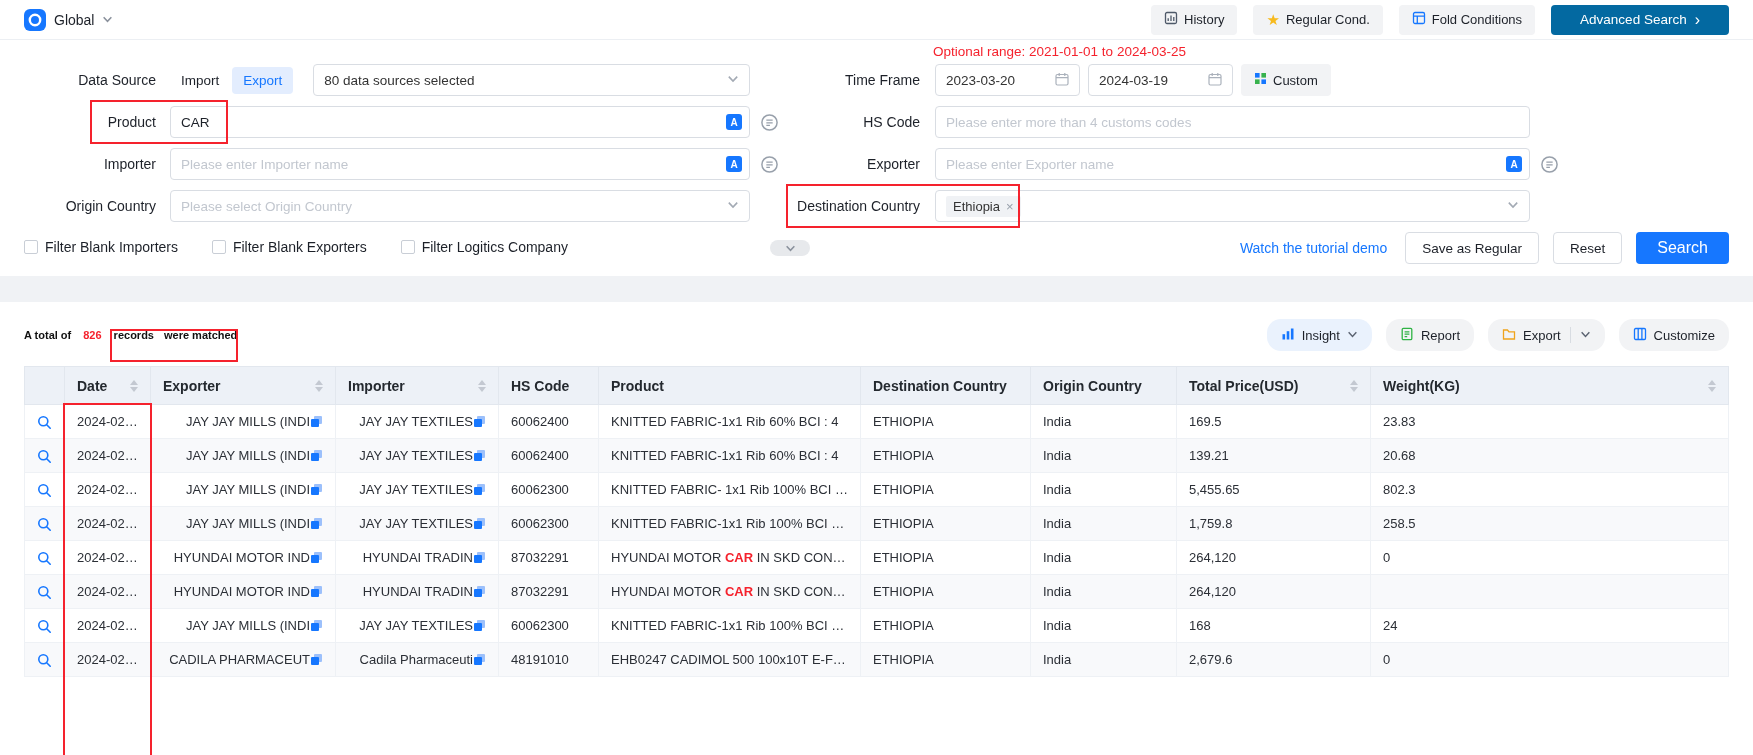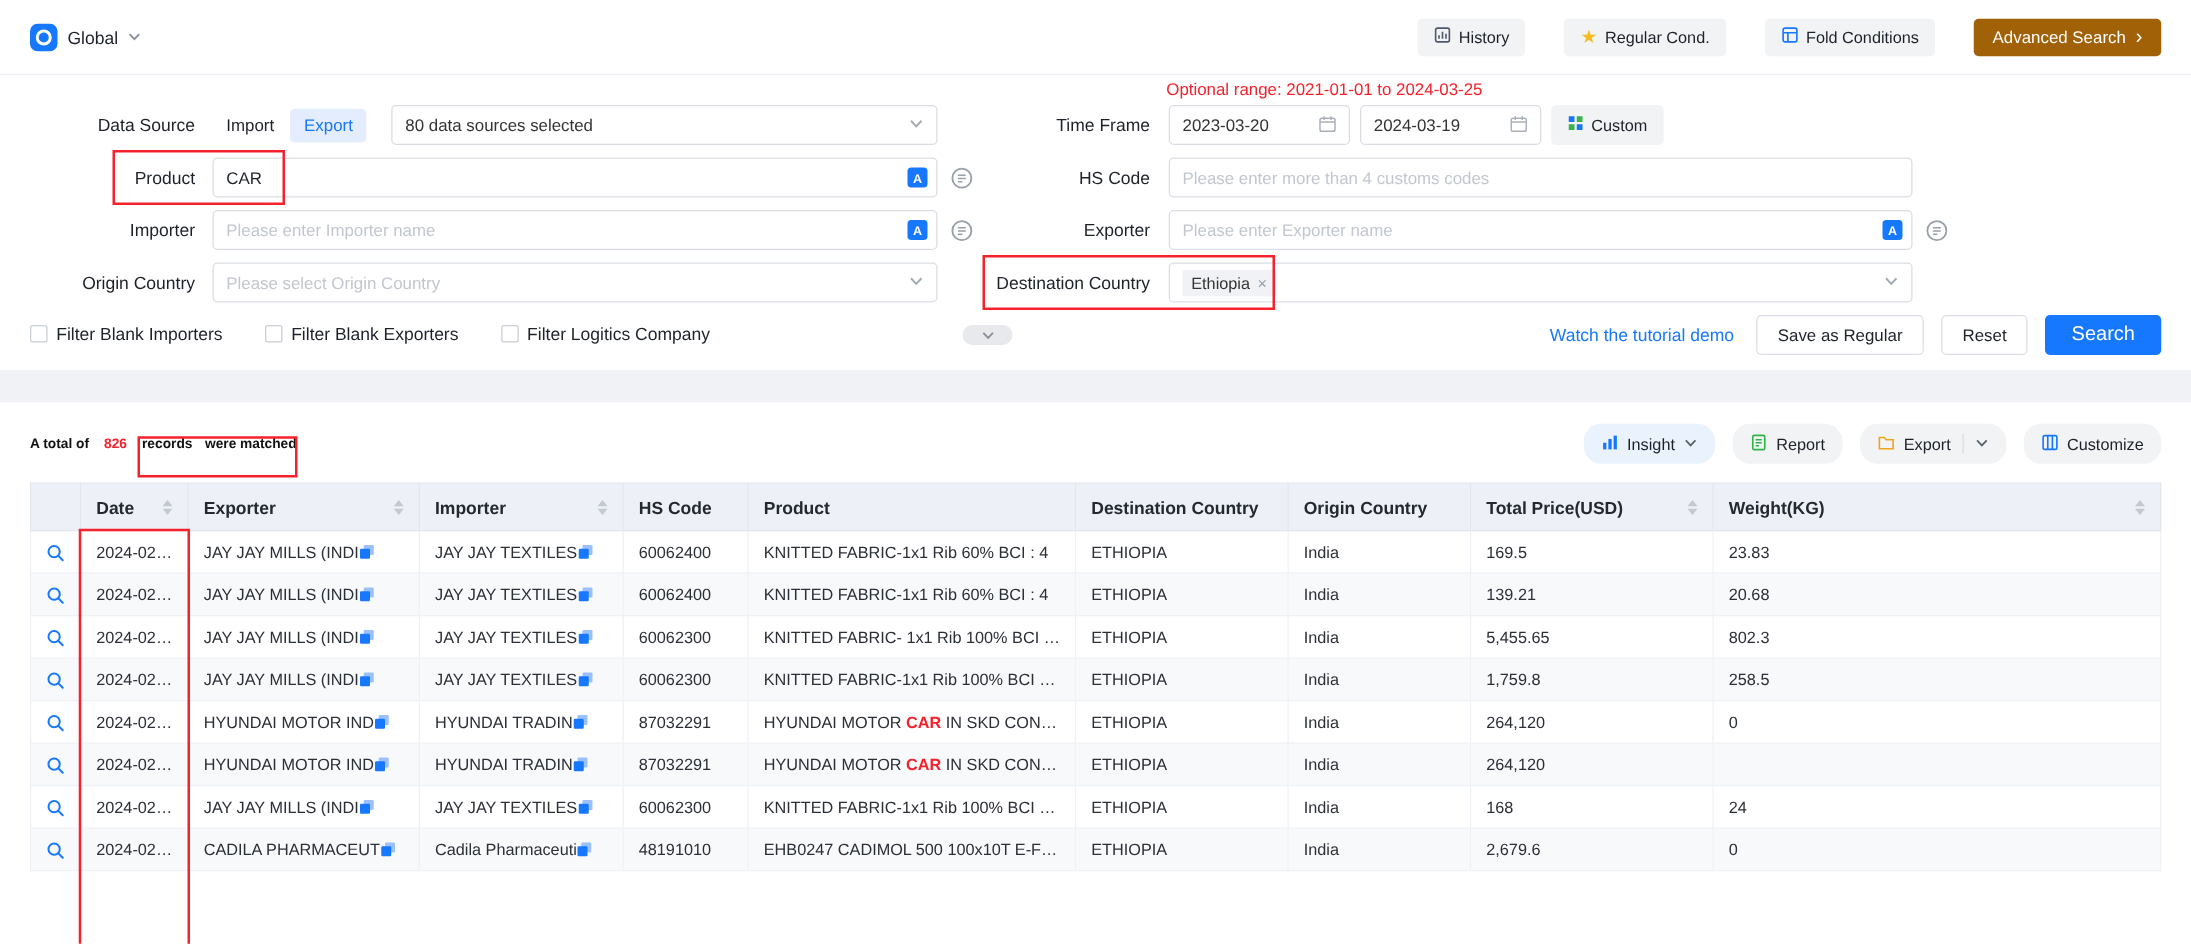--- a/index.html
+++ b/index.html
@@ -1,27 +1,27 @@
 <!DOCTYPE html>
 <html><head>
 <meta charset="utf-8">
 <style>
   *{box-sizing:border-box;margin:0;padding:0}
   html,body{width:1753px;height:755px;overflow:hidden}
   body{font-family:"Liberation Sans",sans-serif;background:#f0f2f5;color:#1d2129;font-size:14px;position:relative}
 
   
-  .topbar{height:60px;background:#fff;display:flex;align-items:center;padding:0 24px;border-bottom:1px solid #eceff3}
+  .topbar{height:40px;background:#fff;display:flex;align-items:center;padding:0 24px;border-bottom:1px solid #eceff3}
   .brand{display:flex;align-items:center;gap:8px}
   .logo{width:22px;height:22px;border-radius:6px;background:#1677ff;display:flex;align-items:center;justify-content:center;flex-shrink:0}
   .app-name{font-size:14px;color:#1d2129}
   .chev{display:flex;align-items:center}
-  .tb-right{margin-left:auto;display:flex;align-items:center;gap:31px}
+  .tb-right{margin-left:auto;display:flex;align-items:center;gap:16px}
   .tb-btn{height:30px;padding:0 13px;background:#f2f3f5;border:none;border-radius:4px;display:inline-flex;align-items:center;gap:6px;font-size:13px;color:#1d2129;cursor:pointer;font-family:inherit;white-space:nowrap}
-  .tb-btn.primary{background:#a16207;color:#fff;font-size:13.5px;padding:0 15px}
+  .tb-btn.primary{background:#0369a1;color:#fff;font-size:13.5px;padding:0 29px}
   .star{color:#f7ba1e;font-size:15px;line-height:1}
   .adv-arrow{font-size:16px;line-height:1;margin-left:2px}
 
   
   .search-panel{background:#fff;padding:24px 24px 12px;position:relative}
   .optional-range{position:absolute;left:933px;top:4px;color:#f5222d;font-size:13.5px}
   .form-row{display:flex;align-items:center;margin-bottom:10px;position:relative}
   .flabel{font-size:14px;color:#1d2129;line-height:32px;text-align:right;flex-shrink:0;white-space:nowrap}
   .flabel.left{width:132px}
   .flabel.right{width:140px}
@@ -77,21 +77,21 @@
   table{width:100%;border-collapse:collapse;table-layout:fixed}
   th{background:#edf1f7;height:38px;font-size:14px;font-weight:bold;color:#24292f;text-align:left;padding:0 12px;border:1px solid #e2e7ee}
   td{height:34px;font-size:13px;color:#2b2f36;padding:0 12px;border:1px solid #eef1f5;white-space:nowrap;overflow:hidden;text-overflow:ellipsis}
   tbody tr:nth-child(even){background:#f8f9fb}
   .td-center{text-align:center;padding:0}
   .th-inner{display:flex;align-items:center;justify-content:space-between}
   .sorter{display:inline-flex;flex-direction:column;align-items:center;cursor:pointer;margin-left:6px}
   .caret{width:0;height:0;border-left:4px solid transparent;border-right:4px solid transparent;display:block}
   .caret.up{border-bottom:5px solid #c3c8d1;margin-bottom:2px}
   .caret.down{border-top:5px solid #c3c8d1}
-  .cellflex{display:flex;align-items:center;justify-content:flex-start;gap:0;overflow:hidden}
+  .cellflex{display:flex;align-items:center;justify-content:flex-end;gap:0;overflow:hidden}
   .ellip{overflow:hidden;text-overflow:ellipsis;white-space:nowrap}
   .copy-btn{display:inline-flex;cursor:pointer;flex-shrink:0}
   .mag-btn{display:inline-flex;cursor:pointer;vertical-align:middle}
   .hl{color:#f5222d;font-weight:bold}
 
   
   .ann{position:absolute;border:2px solid #f5222d;pointer-events:none;z-index:6;background:transparent}
   .ann-product{left:66px;top:-6px;width:138px;height:44px}
   .ann-dest{left:762px;top:-6px;width:234px;height:44px}
   .ann-count{left:86px;top:0;width:128px;height:33px}

